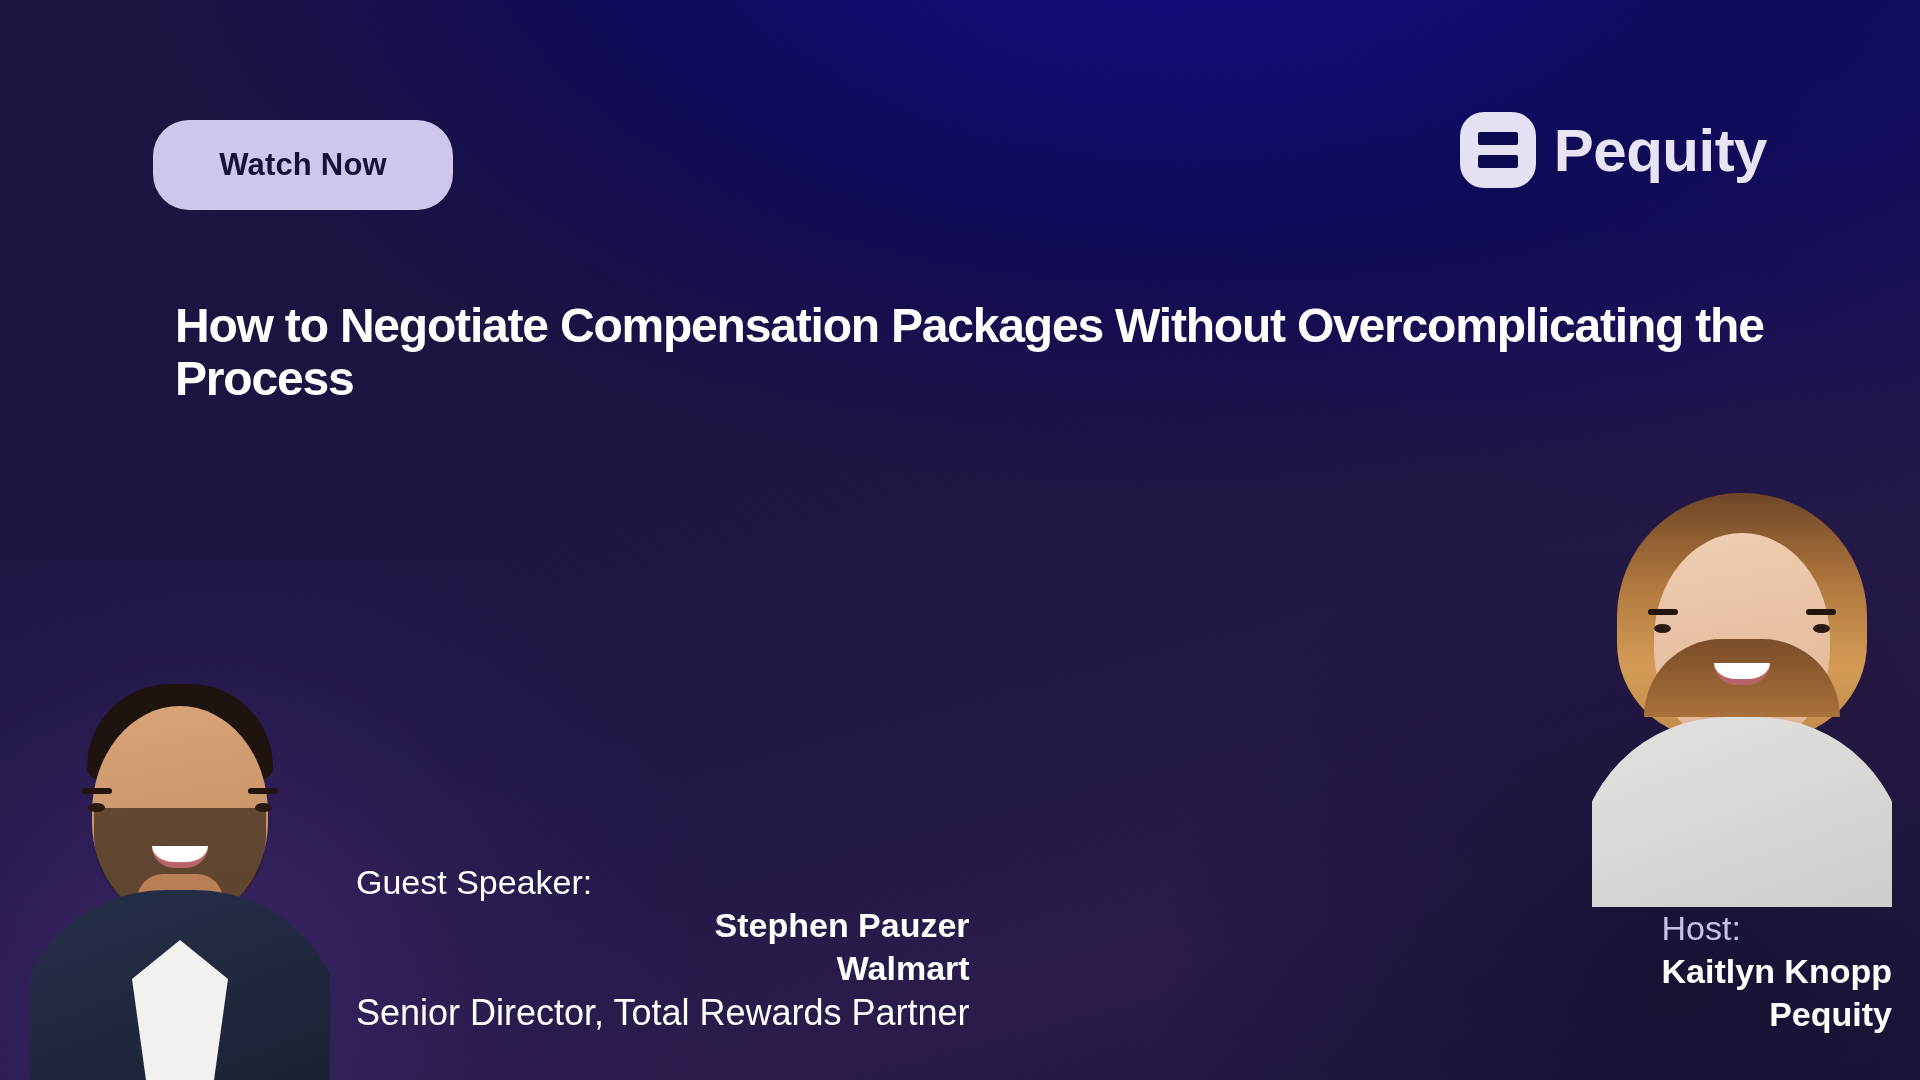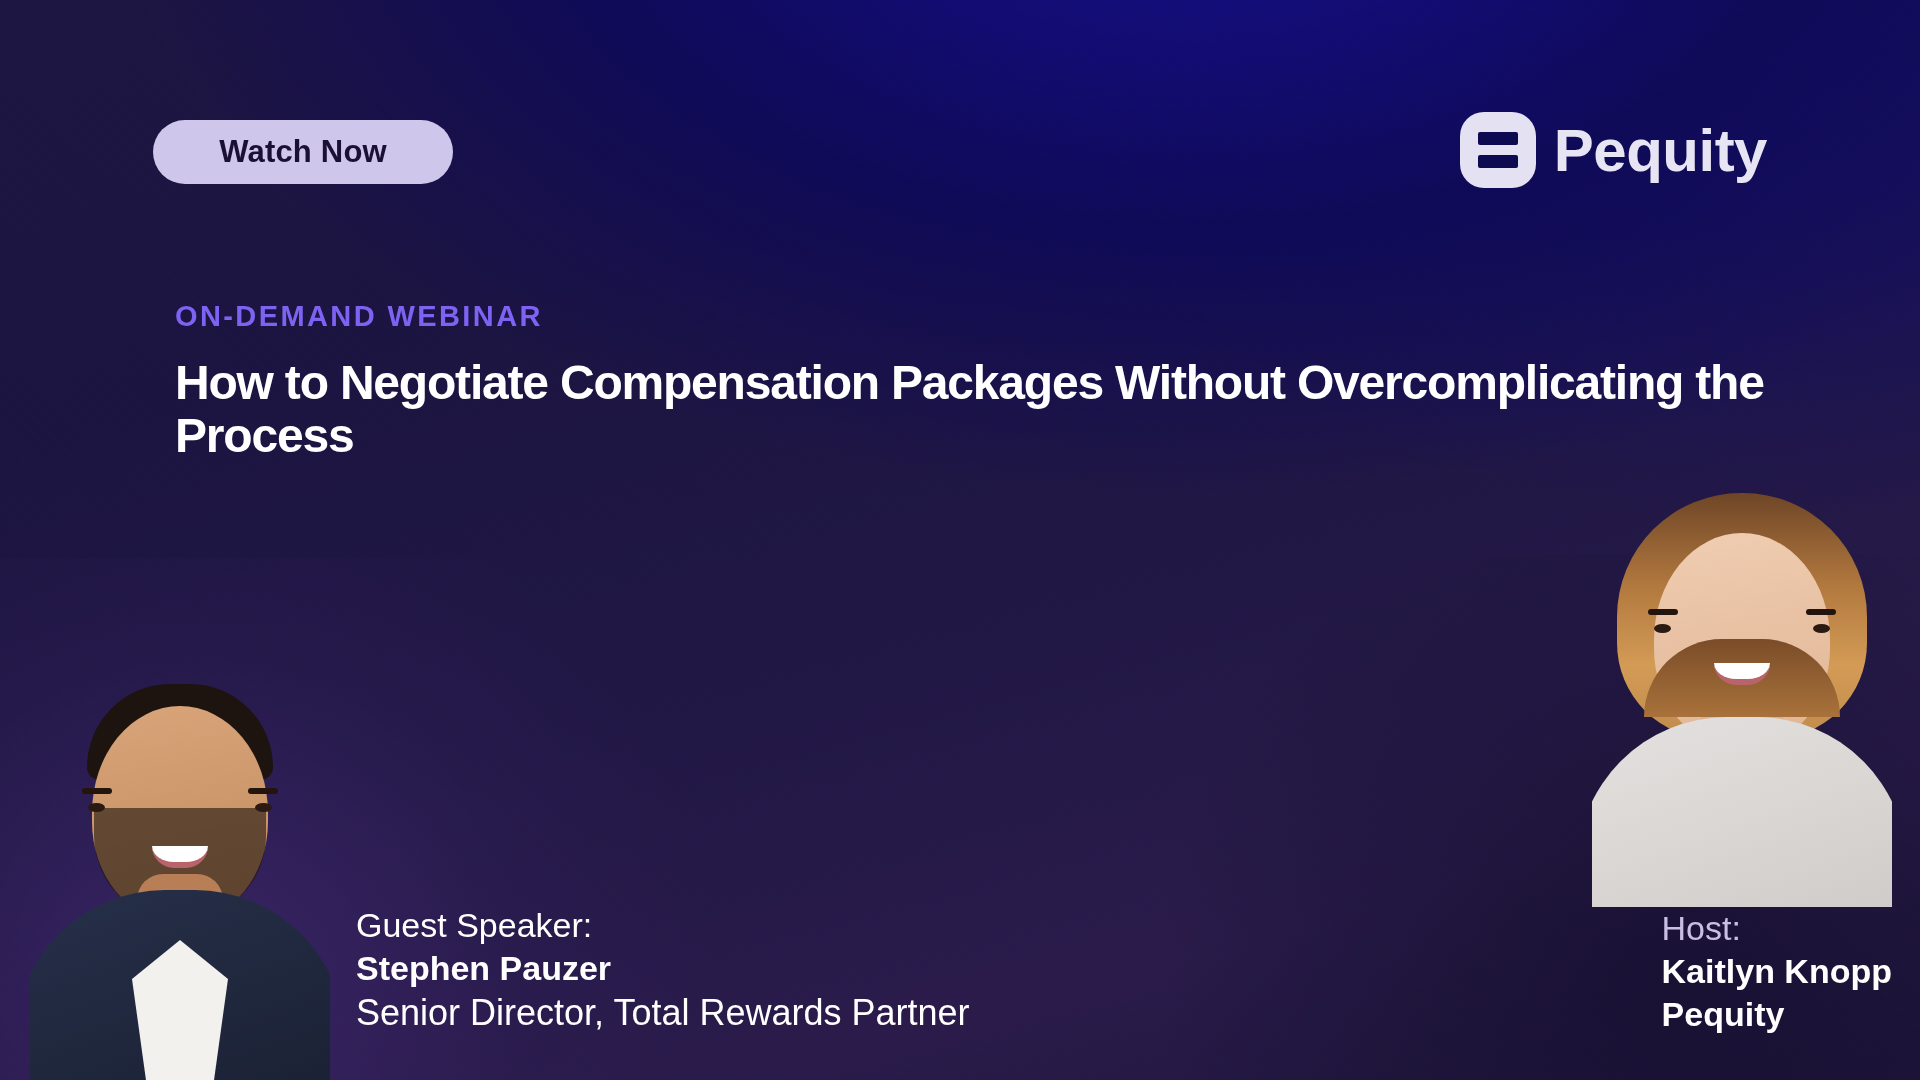--- a/index.html
+++ b/index.html
@@ -34,21 +34,21 @@
     width:900px; height:720px;
     background:radial-gradient(circle at 60% 60%, rgba(22,16,48,.85) 0%, rgba(24,17,52,.35) 50%, rgba(24,17,52,0) 75%);
   }
   .bg-noise { position:absolute; inset:0; opacity:.045;
     background-image:repeating-linear-gradient(45deg, rgba(255,255,255,.5) 0 1px, rgba(0,0,0,0) 1px 3px);
     mix-blend-mode:overlay; }
 
   
   .cta-pill {
     position:absolute; left:153px; top:120px;
-    width:300px; height:64px;
+    width:300px; height:90px;
     border-radius:36px;
     background:#cfc6ec;
     display:flex; align-items:center; justify-content:center;
     cursor:pointer;
   }
   .cta-pill span {
     color:#1a1035;
     font-size:31px;
     font-weight:700;
     letter-spacing:.2px;
@@ -184,21 +184,21 @@
     z-index:3;
   }
 
   
   .ptext { padding-bottom:44px; margin-left:26px; }
   .ptext .role {
     font-size:34px; font-weight:400; color:#ffffff; line-height:1.28;
   }
   .ptext .role.tinted { color:#c9bfe4; }
   .ptext .name, .ptext .org {
-    font-size:34px; font-weight:700; color:#ffffff; line-height:1.26;
+    font-size:34px; font-weight:700; color:#ffffff; line-height:1.26;text-align:right;
   }
   .ptext .title {
     font-size:36px; font-weight:400; color:#ffffff; line-height:1.28;
   }
   .person-right .ptext { margin-left:22px; padding-bottom:44px; }
 </style>
 </head>
 <body>
 
 <div id="stage">
@@ -214,21 +214,20 @@
 
   <div class="brand">
     <div class="brand-mark">
       <i></i>
       <i></i>
     </div>
     <div class="brand-word">Pequity</div>
   </div>
 
   <div class="headline-block">
-    <div class="eyebrow">ON-DEMAND WEBINAR</div>
     <h1 class="headline">How to Negotiate Compensation Packages Without Overcomplicating the Process</h1>
   </div>
 
   <div class="people">
 
     <div class="person person-left">
       <div class="portrait p-left">
         <div class="ph-hair"></div>
         <div class="ph-head"></div>
         <div class="ph-beard"></div>
@@ -237,20 +236,21 @@
         <div class="ph-brow" style="left:52px;bottom:286px;"></div>
         <div class="ph-brow" style="right:52px;bottom:286px;"></div>
         <div class="ph-smile" style="bottom:212px;"></div>
         <div class="ph-neck"></div>
         <div class="ph-body"></div>
         <div class="ph-shirt"></div>
       </div>
       <div class="ptext">
         <div class="role">Guest Speaker:</div>
         <div class="name">Stephen Pauzer</div>
+        <div class="org">Walmart</div>
         <div class="title">Senior Director, Total Rewards Partner</div>
       </div>
     </div>
 
     <div class="person person-right">
       <div class="portrait p-right">
         <div class="ph-hair"></div>
         <div class="ph-head"></div>
         <div class="ph-hair-front"></div>
         <div class="ph-eye" style="left:62px;bottom:274px;z-index:4;"></div>

